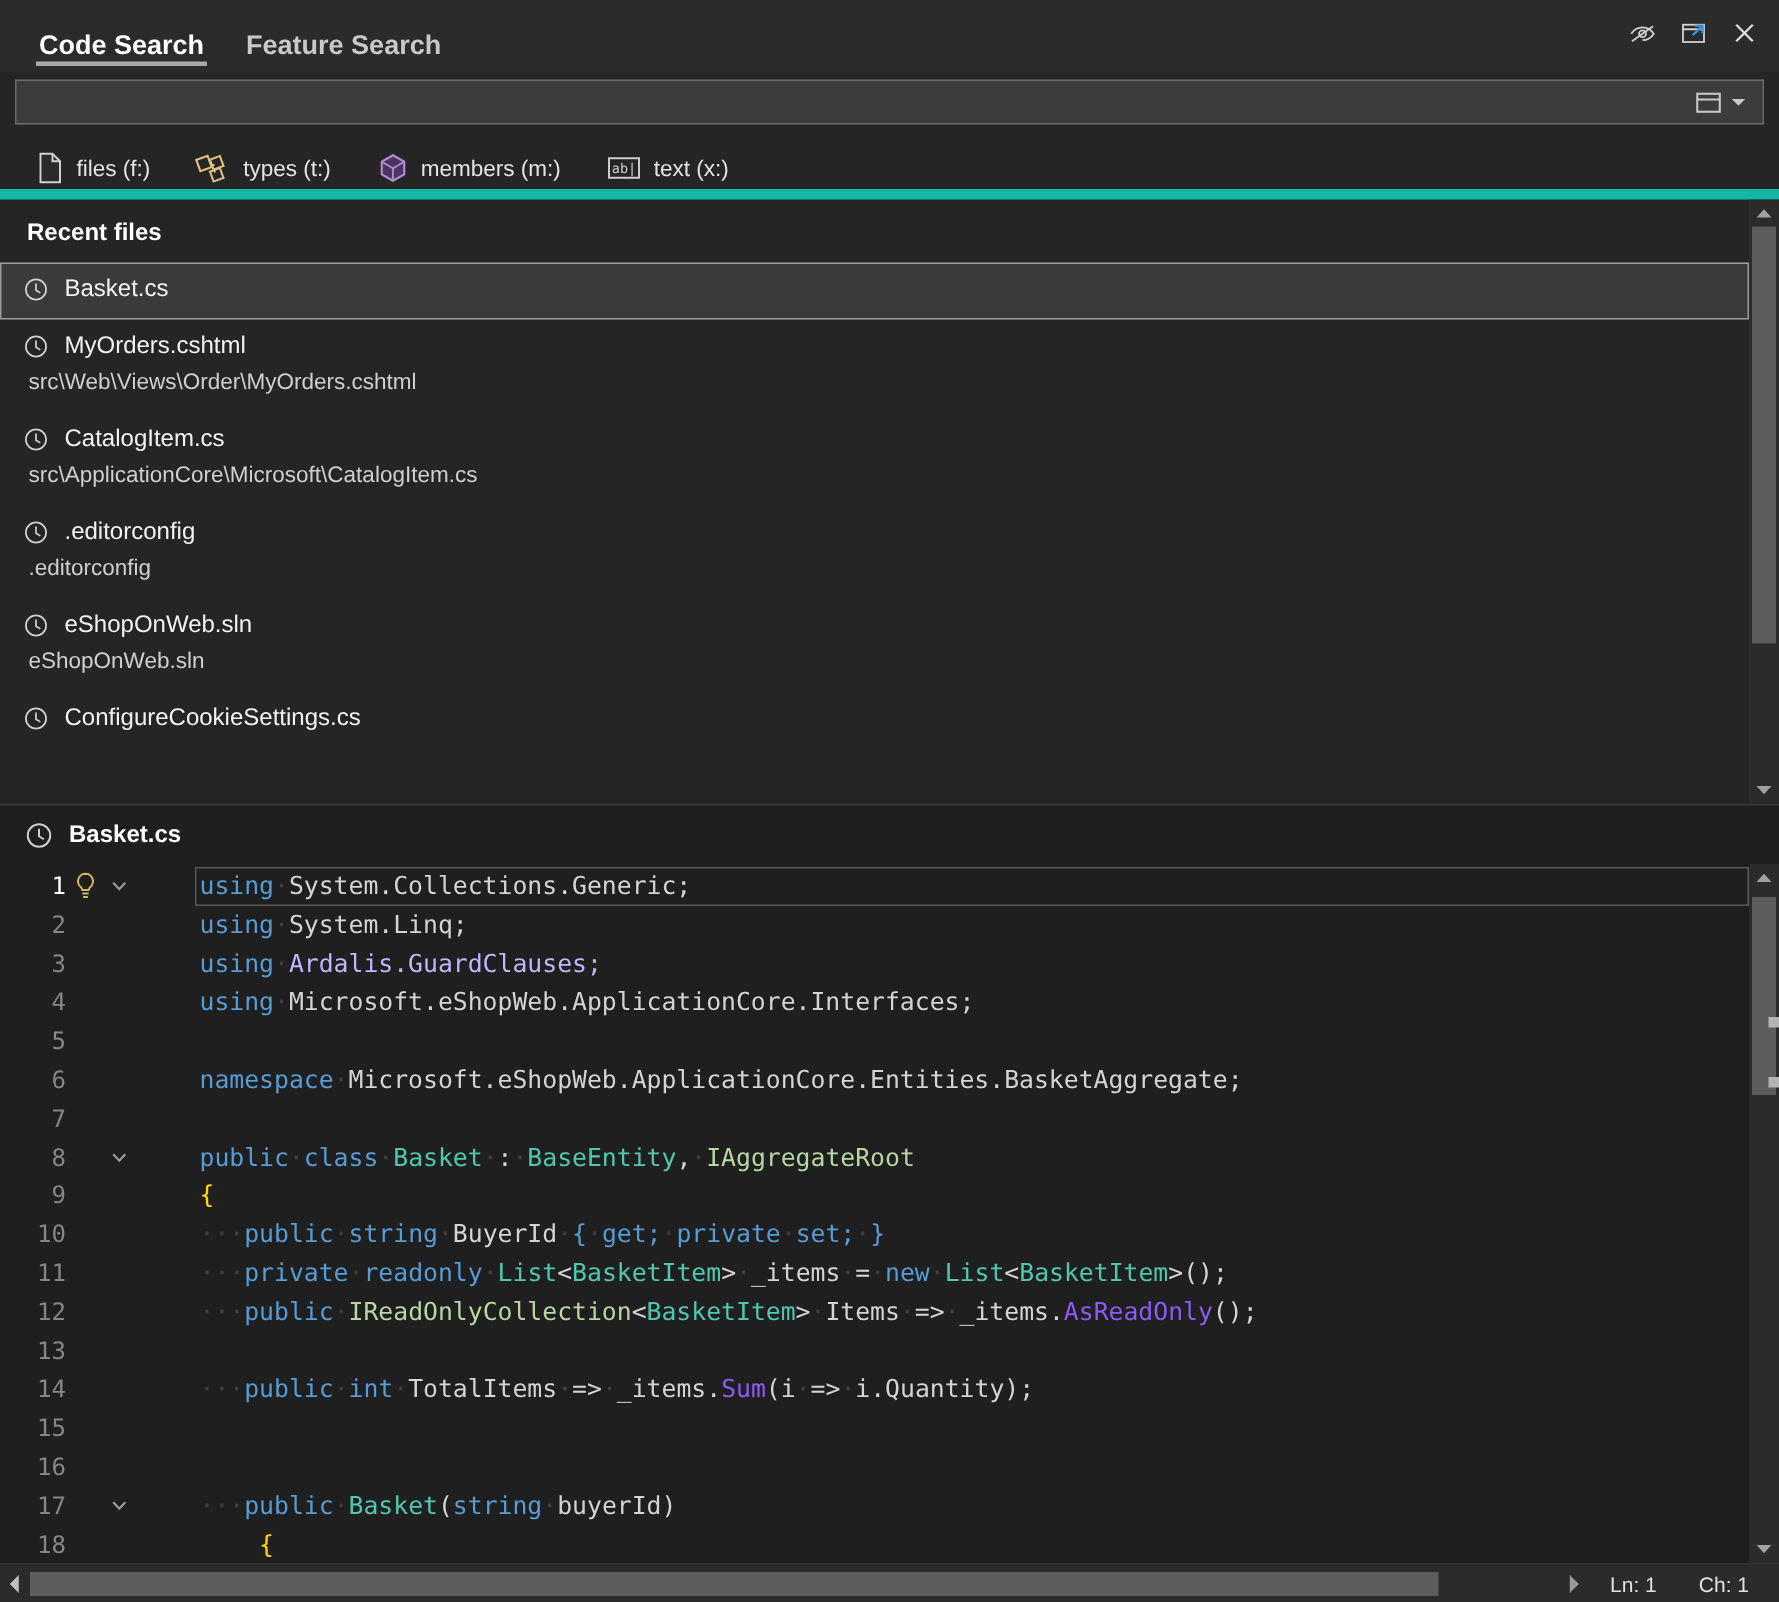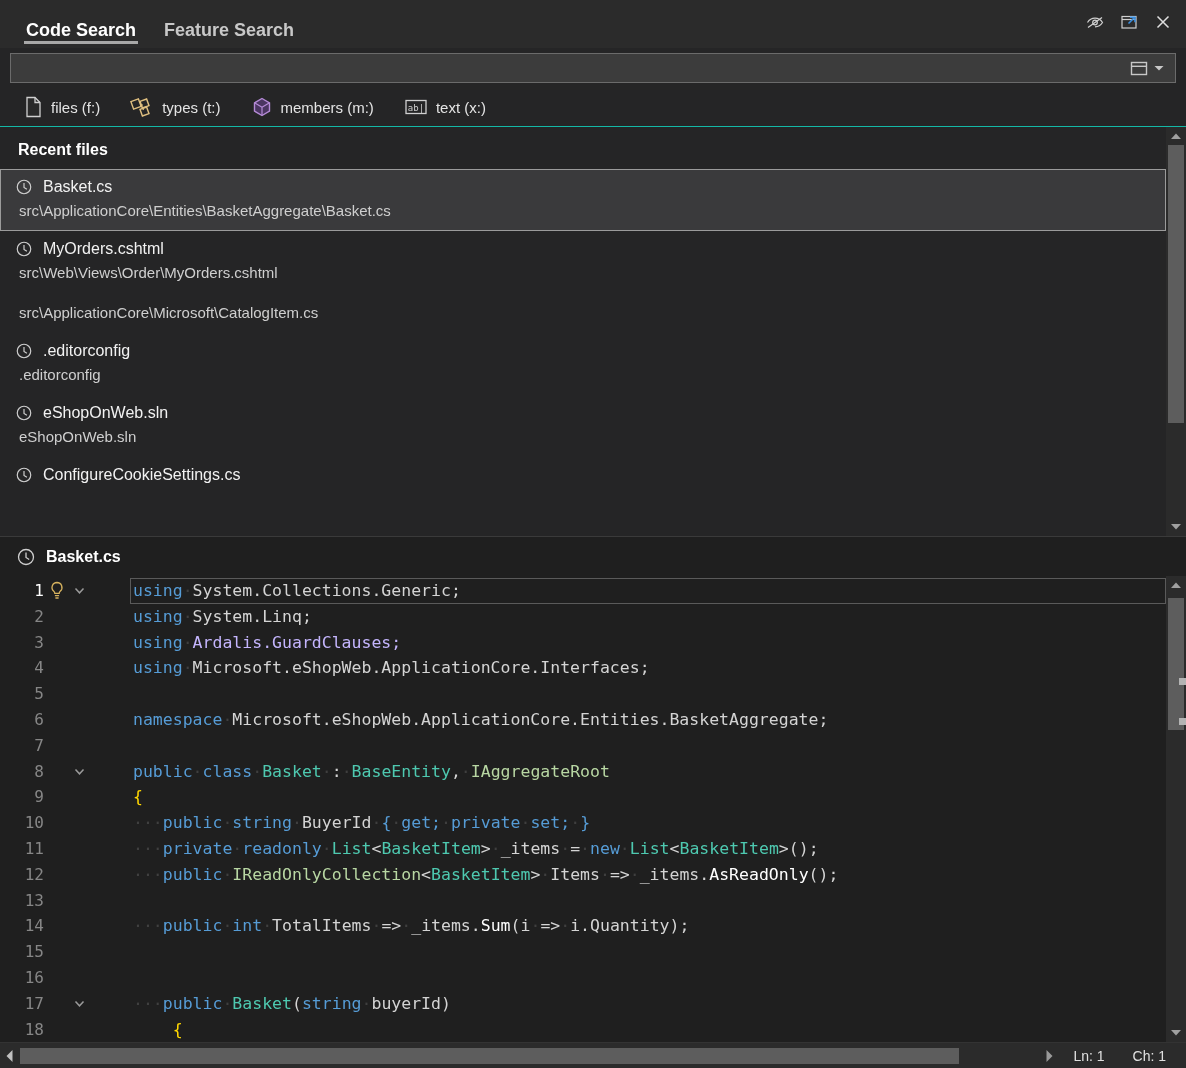--- a/index.html
+++ b/index.html
@@ -71,36 +71,36 @@
   }
   .search-input::placeholder { color: #8a8a8a; }
   .search-scope {
     display: flex; align-items: center; gap: 4px;
     padding: 0 2px 0 6px; height: 26px; cursor: default;
   }
 
   
   .filters {
     flex: 0 0 38px; height: 38px;
-    display: flex; align-items: center;
+    display: flex; align-items: flex-end;
     padding: 0 22px; gap: 26px;
     background: #252526;
   }
   .chip {
     display: flex; align-items: center; gap: 8px;
     cursor: default; height: 28px; padding: 0 2px;
   }
   .chip-label { font-size: 15px; color: #e4e4e4; }
 
   
   .results-wrap {
     flex: 0 0 410px; height: 410px;
     display: flex;
     background: #252526;
-    border-top: 1px solid #14b8a6;
+    border-top: 7px solid #14b8a6;
     position: relative;
     overflow: hidden;
   }
   .results {
     flex: 1; position: relative; overflow: hidden;
     padding-top: 8px;
   }
   .section-header {
     font-size: 16px; font-weight: bold; color: #ffffff;
     padding: 6px 0 10px 18px;
@@ -195,21 +195,21 @@
     justify-content: center; height: 25.8px; cursor: default;
   }
   .code-text { flex: 1; color: #d4d4d4; padding-left: 3px; margin-left: 40px; }
 
   
   .k  { color: #569cd6; }   
   .t  { color: #4ec9b0; }   
   .i  { color: #b8d7a3; }   
   .p  { color: #d4d4d4; }   
   .d  { color: #c4b5fd; }   
-  .b  { color: #ffffff; }   
+  .b  { color: #8b5cf6; }   
   .br { color: #ffd700; }
   .ws { color: #3f3f3f; }   
   .ind { color: #404040; }
 
   
   .statusbar {
     flex: 0 0 26px; height: 26px;
     background: #2b2b2b;
     display: flex; align-items: center;
     border-top: 1px solid #333;
@@ -347,35 +347,43 @@
           <div class="result-item selected">
             <div class="result-title">
               <span>
                 <svg width="18" height="18" viewBox="0 0 20 20">
                   <circle cx="10" cy="10" r="7.5" fill="none" stroke="#cfcfcf" stroke-width="1.3"></circle>
                   <path d="M10 5.5v5l3.2 2" fill="none" stroke="#cfcfcf" stroke-width="1.3"></path>
                 </svg>
               </span>
               <span>Basket.cs</span>
             </div>
-            <div class="result-path">src\ApplicationCore\Entities\BasketAggregate\Basket.cs</div>
           </div>
           <div class="result-item">
             <div class="result-title">
               <span>
                 <svg width="18" height="18" viewBox="0 0 20 20">
                   <circle cx="10" cy="10" r="7.5" fill="none" stroke="#cfcfcf" stroke-width="1.3"></circle>
                   <path d="M10 5.5v5l3.2 2" fill="none" stroke="#cfcfcf" stroke-width="1.3"></path>
                 </svg>
               </span>
               <span>MyOrders.cshtml</span>
             </div>
             <div class="result-path">src\Web\Views\Order\MyOrders.cshtml</div>
           </div>
           <div class="result-item">
+            <div class="result-title">
+              <span>
+                <svg width="18" height="18" viewBox="0 0 20 20">
+                  <circle cx="10" cy="10" r="7.5" fill="none" stroke="#cfcfcf" stroke-width="1.3"></circle>
+                  <path d="M10 5.5v5l3.2 2" fill="none" stroke="#cfcfcf" stroke-width="1.3"></path>
+                </svg>
+              </span>
+              <span>CatalogItem.cs</span>
+            </div>
             <div class="result-path">src\ApplicationCore\Microsoft\CatalogItem.cs</div>
           </div>
           <div class="result-item">
             <div class="result-title">
               <span>
                 <svg width="18" height="18" viewBox="0 0 20 20">
                   <circle cx="10" cy="10" r="7.5" fill="none" stroke="#cfcfcf" stroke-width="1.3"></circle>
                   <path d="M10 5.5v5l3.2 2" fill="none" stroke="#cfcfcf" stroke-width="1.3"></path>
                 </svg>
               </span>

